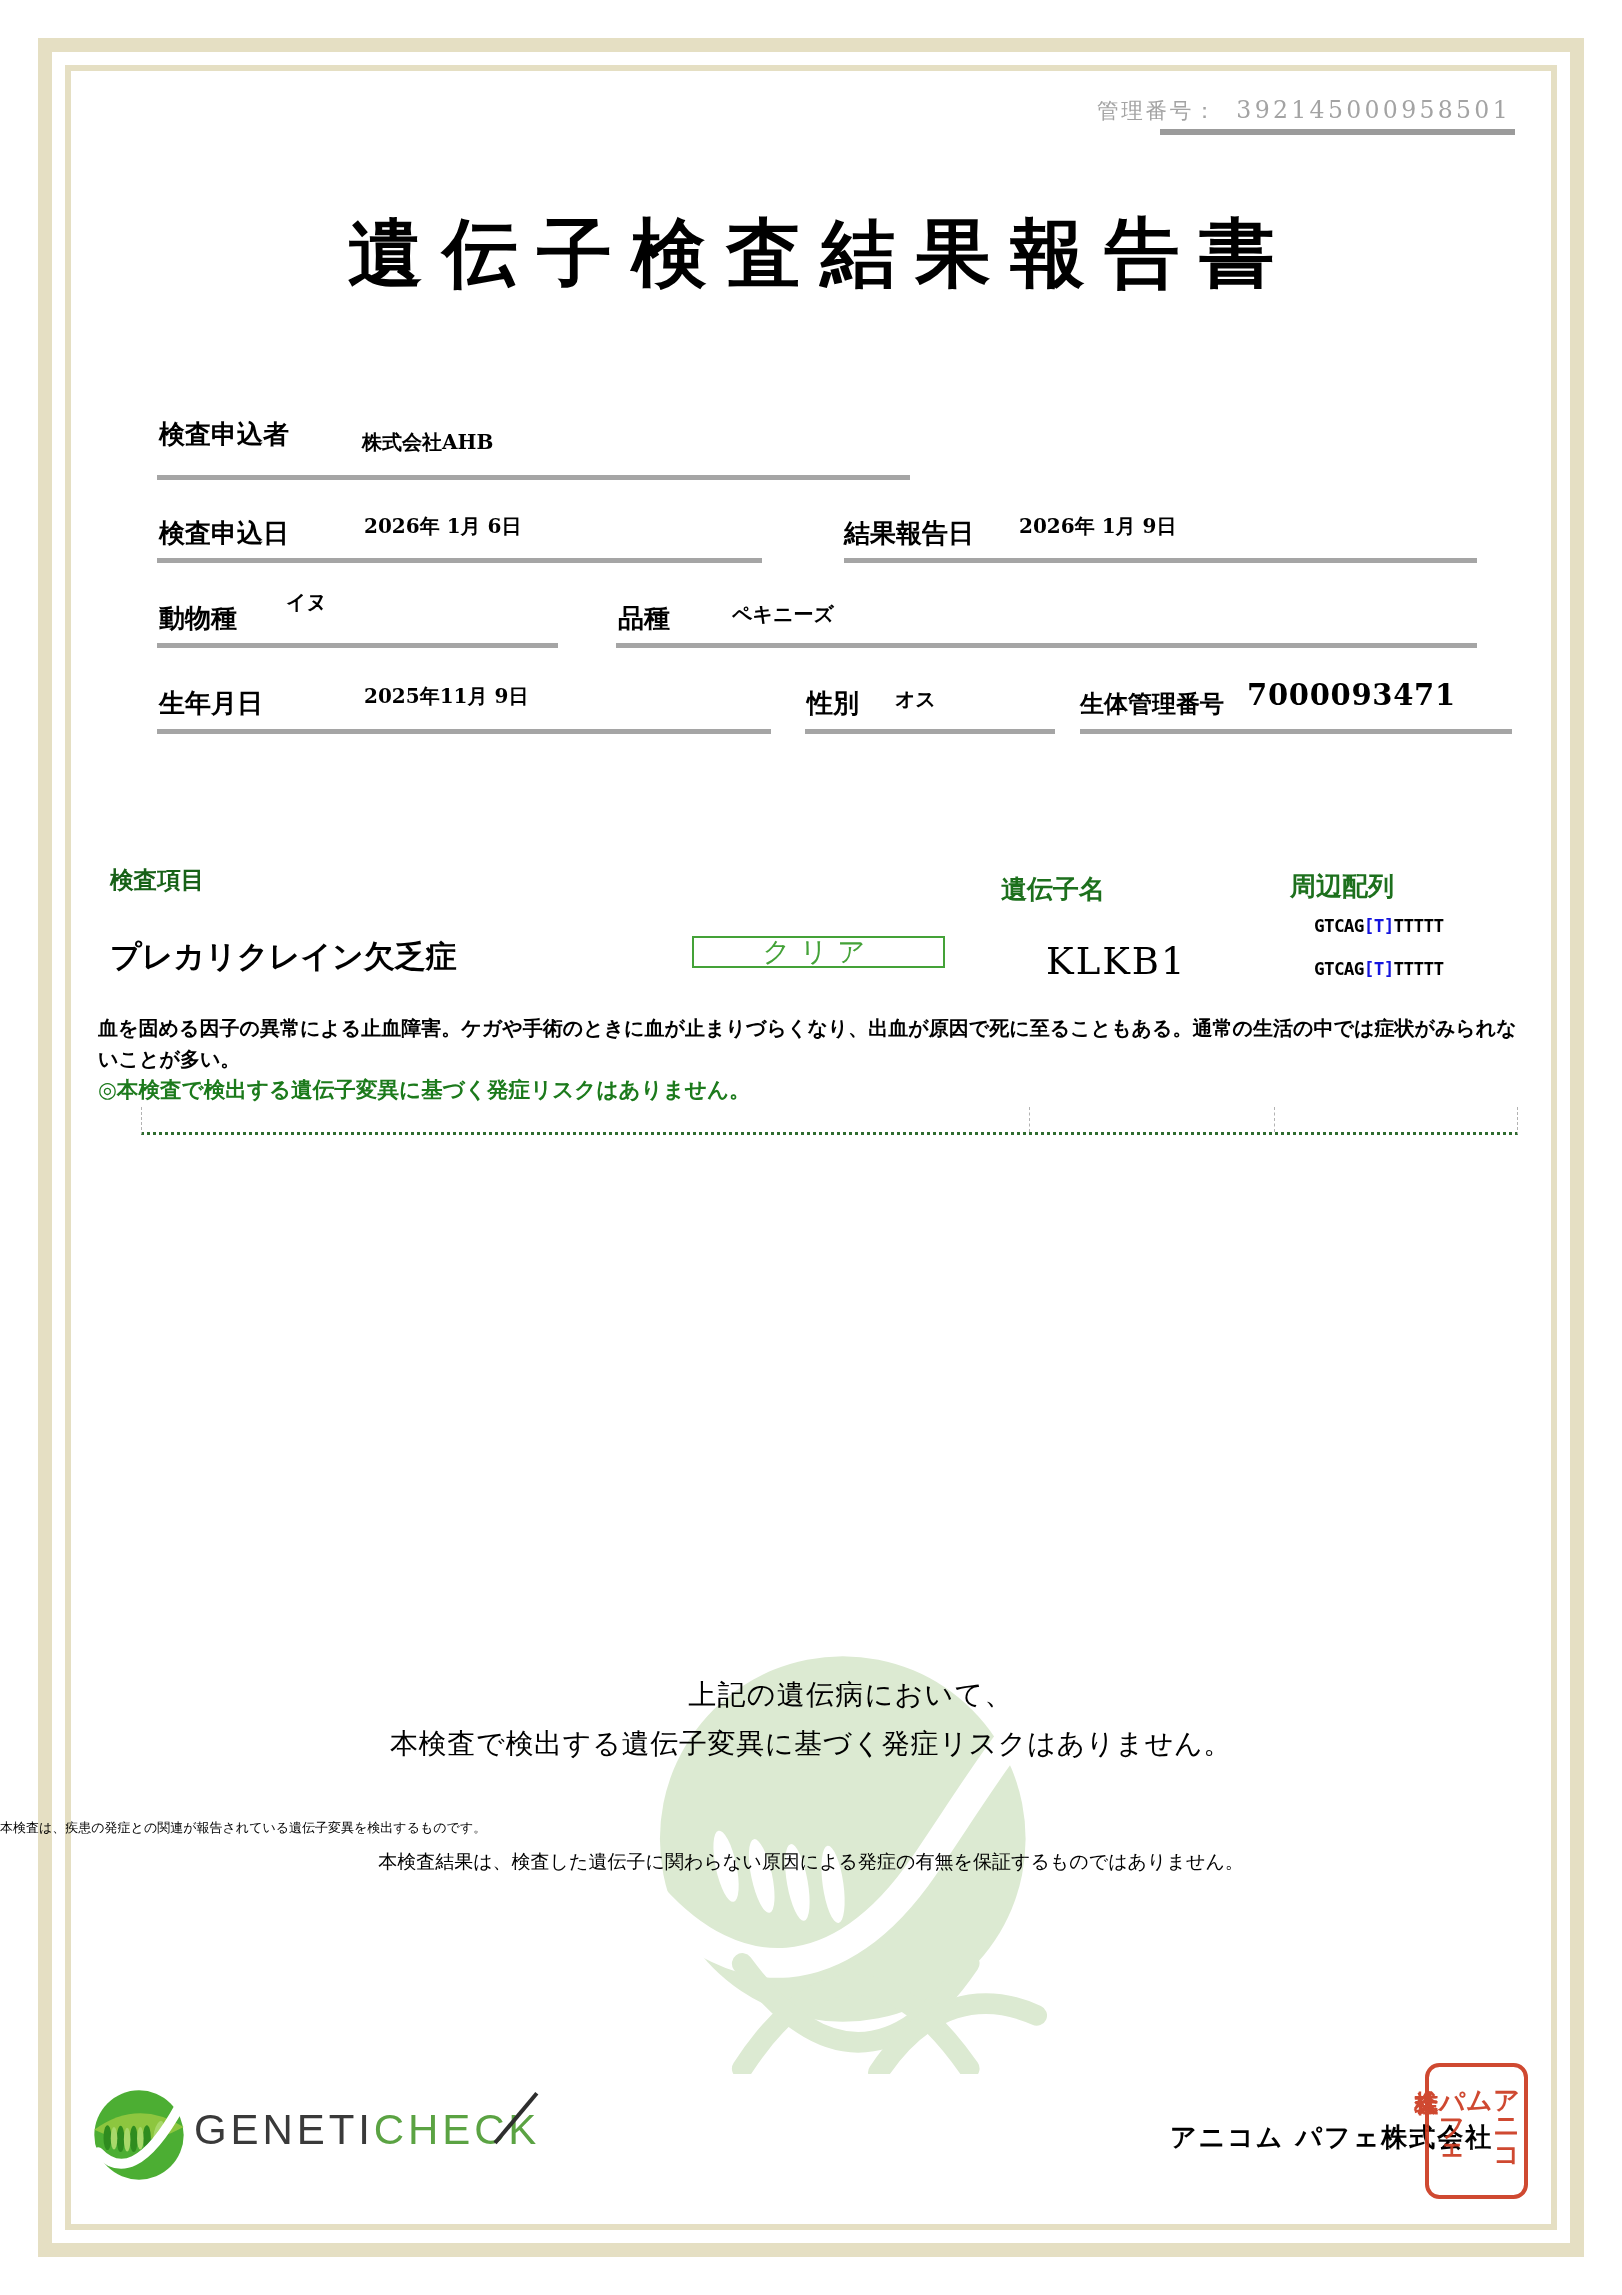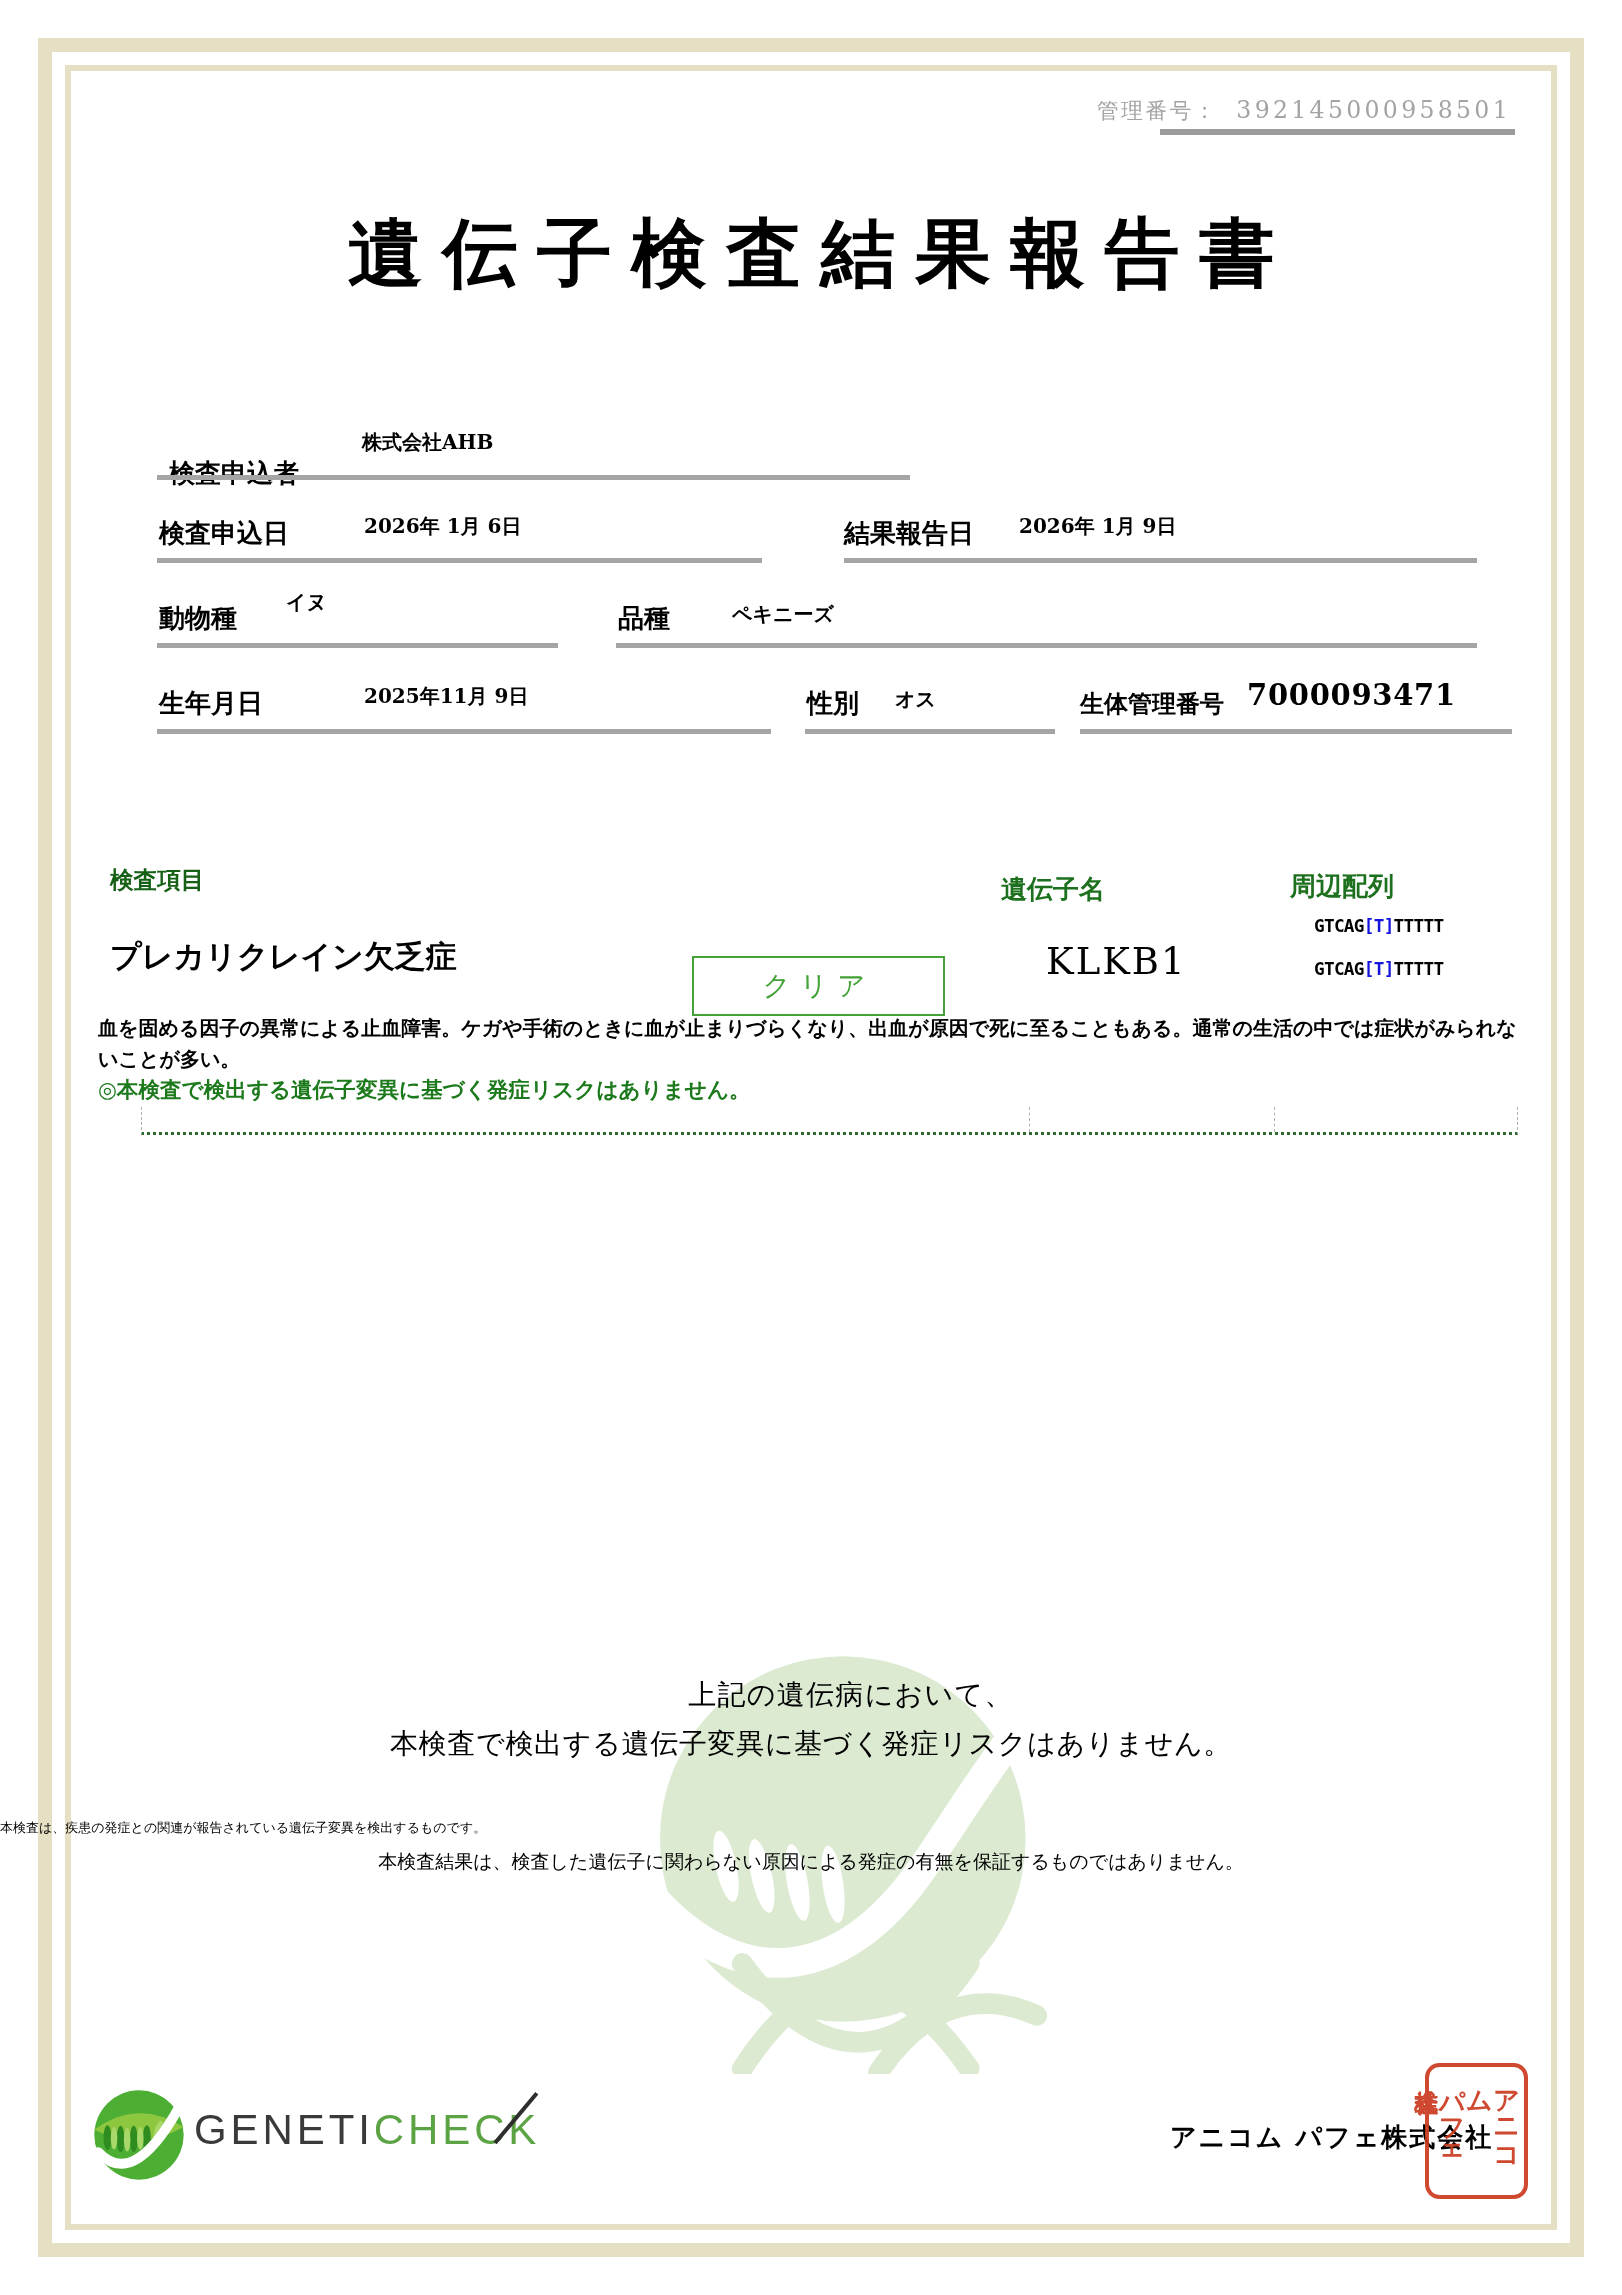--- a/index.html
+++ b/index.html
@@ -15,41 +15,41 @@
   .mgmt .lab{font-size:21.6px;letter-spacing:2.6px;}
   .mgmt .num{font-size:23.6px;letter-spacing:3.3px;margin-left:18.3px;}
   .mgmt-bar{position:absolute;left:1160px;top:129px;width:355px;height:5.9px;background:#9b9b9b;}
   
   .title{position:absolute;top:204px;left:0;width:100%;text-align:center;
          font-size:75px;font-weight:700;letter-spacing:19.6px;padding-left:19.6px;box-sizing:border-box;}
   
   .lbl{position:absolute;font-size:26px;font-weight:700;white-space:nowrap;}
   .val{position:absolute;font-size:20px;font-weight:700;white-space:nowrap;}
   .uline{position:absolute;height:5.2px;background:#a5a5a5;}
-  .r1l{left:159px;top:456px;margin-left:10px;} .r1v{left:362px;top:429px;}
+  .r1l{left:159px;top:417px;} .r1v{left:362px;top:429px;}
   .u1{left:157px;top:475px;width:753px;}
   .r2l{left:159px;top:516px;} .r2v{left:364px;top:513px;}
   .r2l2{left:844px;top:516px;} .r2v2{left:1019px;top:513px;}
   .u2a{left:157px;top:558px;width:605px;} .u2b{left:844px;top:558px;width:633px;}
   .r3l{left:159px;top:601px;} .r3v{left:286px;top:589px;}
   .r3l2{left:618px;top:601px;} .r3v2{left:732px;top:601px;}
   .u3a{left:157px;top:643px;width:401px;} .u3b{left:616px;top:643px;width:861px;}
   .r4l{left:159px;top:686px;} .r4v{left:364px;top:683px;}
   .r4l2{left:807px;top:686px;} .r4v2{left:895px;top:686px;}
   .r4l3{left:1080px;top:688px;font-size:24px;} .r4v3{left:1247px;top:678px;font-size:29px;letter-spacing:0.7px;}
   .u4a{left:157px;top:729px;width:614px;} .u4b{left:805px;top:729px;width:250px;}
   .u4c{left:1080px;top:729px;width:432px;}
   
   .hdr-item{position:absolute;left:110px;top:864px;font-size:23.6px;font-weight:700;color:#176117;}
   .hdr-gene{position:absolute;left:1001px;top:872px;font-size:26px;font-weight:700;color:#1d701d;}
   .hdr-seq{position:absolute;left:1290px;top:869px;font-size:26px;font-weight:700;color:#1d701d;}
   .item-name{position:absolute;left:110px;top:936px;font-size:31px;font-weight:700;}
-  .result-box{position:absolute;left:692px;top:936px;width:253px;height:60px;
+  .result-box{position:absolute;left:692px;top:936px;width:253px;height:32px;
               border:2.6px solid #44a238;box-sizing:border-box;display:flex;align-items:center;justify-content:center;
-              color:#44a238;font-size:27.5px;letter-spacing:9.2px;font-weight:400;margin-top:20px;}
+              color:#44a238;font-size:27.5px;letter-spacing:9.2px;font-weight:400;}
   .gene-name{position:absolute;left:1046px;top:940px;font-size:37px;letter-spacing:2px;}
   .seq{position:absolute;left:1314px;font-family:"DejaVu Sans Mono","Liberation Mono",monospace;
        font-size:17.7px;font-weight:700;letter-spacing:-0.7px;white-space:nowrap;}
   .seq1{top:916px;} .seq2{top:959px;}
   .seq .variant{color:#1414dd;font-weight:800;}
   .description{position:absolute;left:98px;top:1013px;width:1433px;font-size:20px;font-weight:700;
                line-height:1.55;text-align:left;}
   .risk-note{position:absolute;left:98px;top:1075px;font-size:21.6px;font-weight:700;color:#1c7a1c;}
   .dashed-row{position:absolute;left:141px;top:1107px;width:1377px;height:27.5px;
               border-left:1.3px dashed #b3b3b3;border-right:1.3px dashed #b3b3b3;

